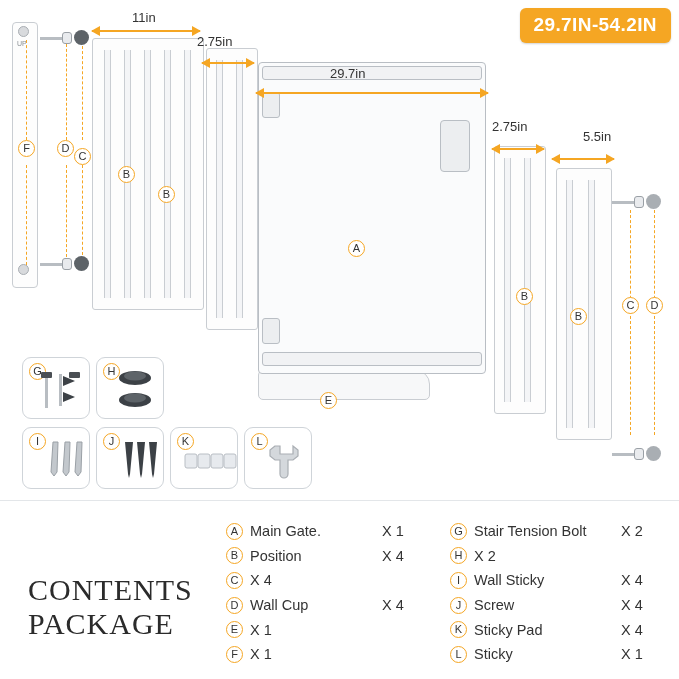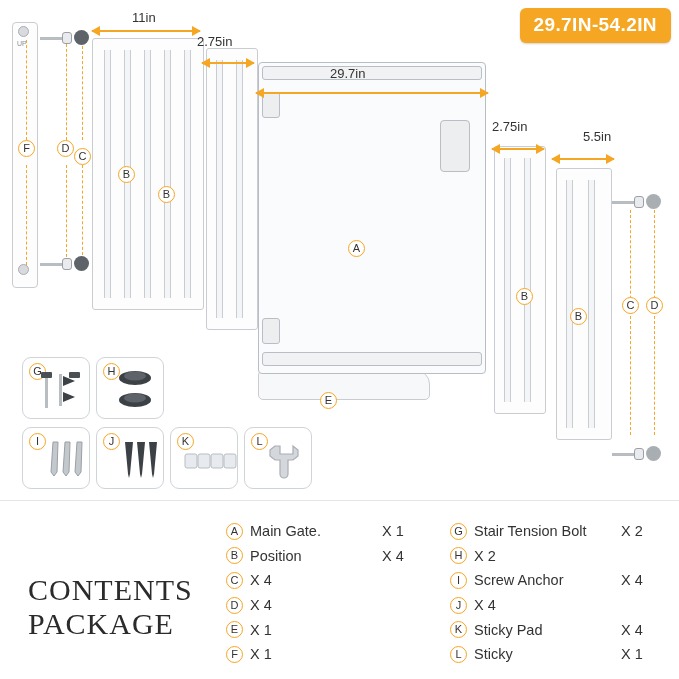--- a/index.html
+++ b/index.html
@@ -359,20 +359,21 @@
       <span class="lc">B</span>
       <span class="lname">Position</span>
       <span class="lqty">X 4</span>
     </div>
     <div class="lrow">
       <span class="lc">C</span>
       <span class="lqty">X 4</span>
     </div>
     <div class="lrow">
       <span class="lc">D</span>
+      <span class="lname">Wall Cup</span>
       <span class="lqty">X 4</span>
     </div>
     <div class="lrow">
       <span class="lc">E</span>
       <span class="lqty">X 1</span>
     </div>
     <div class="lrow">
       <span class="lc">F</span>
       <span class="lqty">X 1</span>
     </div>
@@ -383,25 +384,26 @@
       <span class="lc">G</span>
       <span class="lname">Stair Tension Bolt</span>
       <span class="lqty">X 2</span>
     </div>
     <div class="lrow">
       <span class="lc">H</span>
       <span class="lqty">X 2</span>
     </div>
     <div class="lrow">
       <span class="lc">I</span>
-      <span class="lname">Screw Anchor</span>
+      <span class="lname">Wall Sticky</span>
       <span class="lqty">X 4</span>
     </div>
     <div class="lrow">
       <span class="lc">J</span>
+      <span class="lname">Screw</span>
       <span class="lqty">X 4</span>
     </div>
     <div class="lrow">
       <span class="lc">K</span>
       <span class="lname">Sticky Pad</span>
       <span class="lqty">X 4</span>
     </div>
     <div class="lrow">
       <span class="lc">L</span>
       <span class="lname">Sticky</span>

